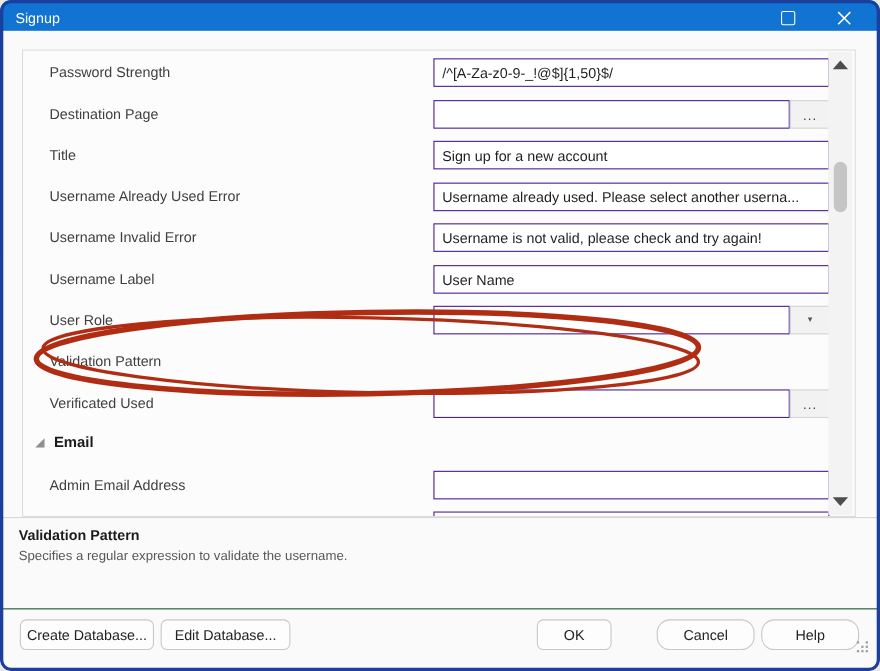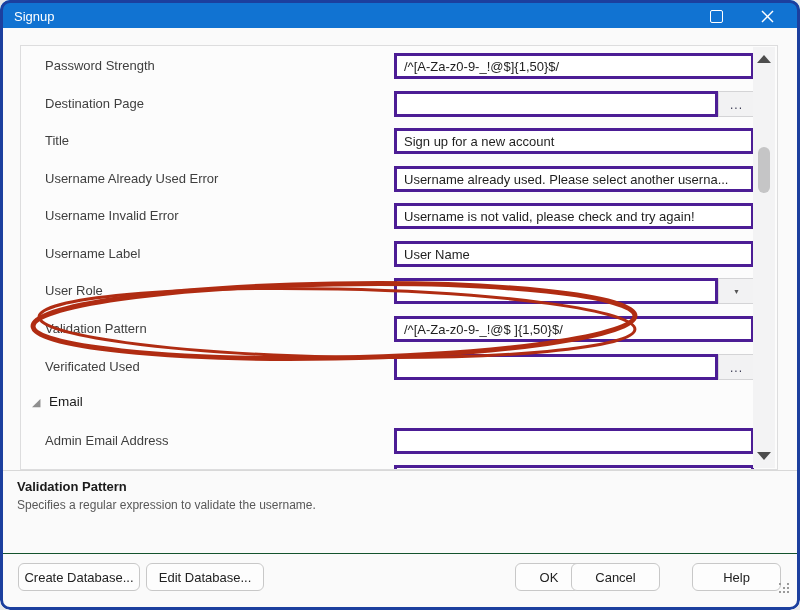--- a/index.html
+++ b/index.html
@@ -17,34 +17,34 @@
   .btn-max{left:694px;}
   .btn-close{left:745px;}
   .max-glyph{width:11px;height:11px;border:1.6px solid #fff;border-radius:2px;}
   
   .propgrid{position:absolute;left:20px;top:45px;width:758px;height:425px;
     border:1px solid #ddddde;background:#fcfcfc;overflow:hidden;box-sizing:border-box;}
   .row{position:absolute;left:0;height:26px;width:100%;}
   .rowlabel{position:absolute;left:24px;top:0;height:26px;line-height:26px;
     font-size:13px;color:#3f3f3f;white-space:nowrap;text-align:center;}
   .rowinput{position:absolute;left:373px;top:0;height:26px;box-sizing:border-box;
-    border:3px solid #4c1d95;background:#fff;font:13px "Liberation Sans","DejaVu Sans",sans-serif;
+    border:1px solid #4c1d95;background:#fff;font:13px "Liberation Sans","DejaVu Sans",sans-serif;
     color:#1f1f1f;padding:0 7px;outline:none;}
   .rowinput.full{width:360px;}
   .rowinput.short{width:324px;}
   .sidebtn{position:absolute;left:697px;top:0;width:37px;height:26px;box-sizing:border-box;
     border:1px solid #d4d4d6;background:#f2f2f3;display:flex;align-items:center;
     justify-content:center;cursor:pointer;}
   .ellipsis-glyph{font-size:12px;color:#3a3a52;letter-spacing:1px;line-height:10px;
     transform:translateY(1px);}
   .arrow-glyph{font-size:7px;color:#555;}
   .section{position:absolute;left:0;height:24px;width:100%;}
   .section-tri{position:absolute;left:11px;top:3px;font-size:11px;color:#8f8f8f;line-height:18px;}
   .section-label{position:absolute;left:28px;top:0;height:24px;line-height:24px;
-    font-size:13.5px;font-weight:normal;color:#1b1b1b;}
+    font-size:13.5px;font-weight:bold;color:#1b1b1b;}
   
   .scrollbar{position:absolute;top:1px;right:2px;bottom:1px;width:22px;background:#f3f3f4;}
   .sb-btn{position:absolute;left:0;width:22px;height:18px;display:flex;align-items:center;
     justify-content:center;cursor:pointer;}
   .sb-up{top:3px;}
   .sb-down{bottom:3px;}
   .tri-up{width:0;height:0;border-left:7px solid transparent;border-right:7px solid transparent;
     border-bottom:8px solid #4d4d4d;}
   .tri-down{width:0;height:0;border-left:7px solid transparent;border-right:7px solid transparent;
     border-top:8px solid #4d4d4d;}
@@ -56,23 +56,23 @@
   .desc-title{margin:8px 0 0 17px;font-size:13px;font-weight:bold;color:#1b1b1b;}
   .desc-text{margin:4px 0 0 17px;font-size:12px;color:#585858;}
   
   .footer{position:absolute;left:0;top:553px;width:800px;height:57px;
     border-top:1px solid #14532d;background:#fafafa;box-sizing:border-box;}
   .btn{position:absolute;top:9px;height:28px;box-sizing:border-box;border:1px solid #c8c8c8;
     border-radius:6px;background:#fdfdfd;font-size:13px;color:#222;display:flex;
     align-items:center;justify-content:center;cursor:pointer;}
   .btn-create{left:18px;width:122px;}
   .btn-edit{left:146px;width:118px;}
-  .btn-ok{left:515px;width:68px;}
-  .btn-cancel{left:571px;width:89px;}
-  .btn-help{left:692px;width:89px;}
+  .btn-ok{left:488px;width:68px;}
+  .btn-cancel{left:597px;width:89px;border-radius:12px;}
+  .btn-help{left:692px;width:89px;border-radius:12px;}
   .grip{position:absolute;left:779px;top:583px;width:2px;height:2px;}
   .grip::after{content:"";position:absolute;width:2px;height:2px;background:#9a9a9a;
     box-shadow:8px 0 0 #9a9a9a,4px 4px 0 #9a9a9a,8px 4px 0 #9a9a9a,
                0 8px 0 #9a9a9a,4px 8px 0 #9a9a9a,8px 8px 0 #9a9a9a;}
   
   .annotation{position:absolute;left:0;top:0;z-index:60;pointer-events:none;}
 </style>
 </head>
 <body>
 
@@ -129,21 +129,20 @@
     <div class="row" style="top:232px">
       <div class="rowlabel">User Role</div>
       <input class="rowinput short" value="" style="">
       <div class="sidebtn">
         <span class="arrow-glyph">▼</span>
       </div>
     </div>
 
     <div class="row" style="top:270px">
       <div class="rowlabel">Validation Pattern</div>
-      <input class="rowinput full" value="/^[A-Za-z0-9-_!@$ ]{1,50}$/" style="">
     </div>
 
     <div class="row" style="top:308px">
       <div class="rowlabel">Verificated Used</div>
       <input class="rowinput short" value="" style="">
       <div class="sidebtn">
         <span class="ellipsis-glyph">...</span>
       </div>
     </div>
 

